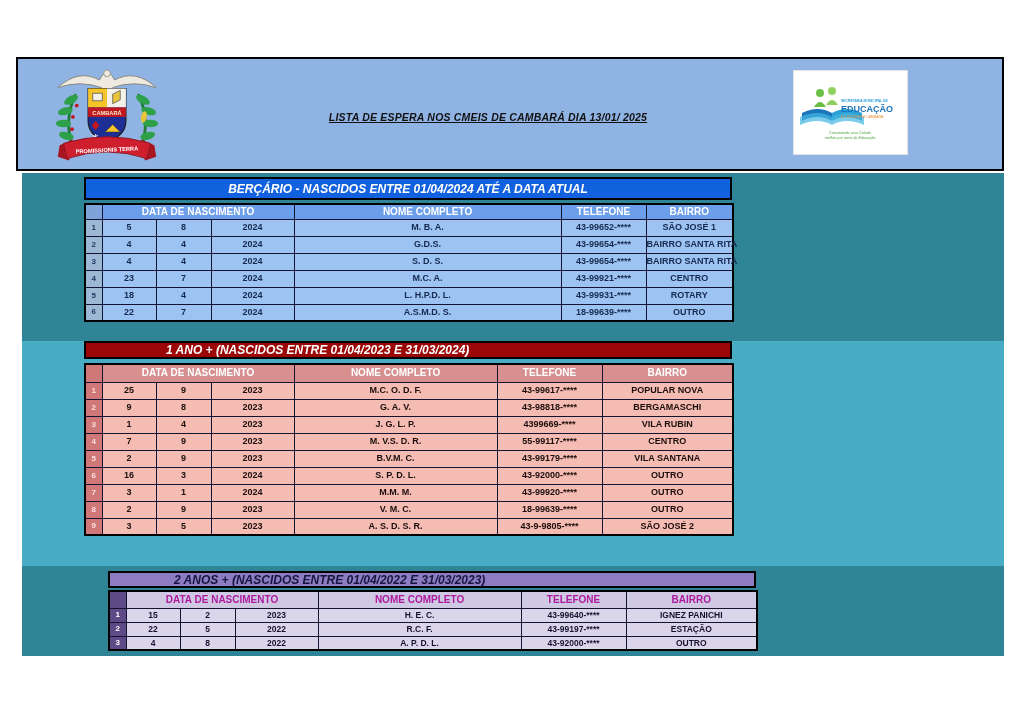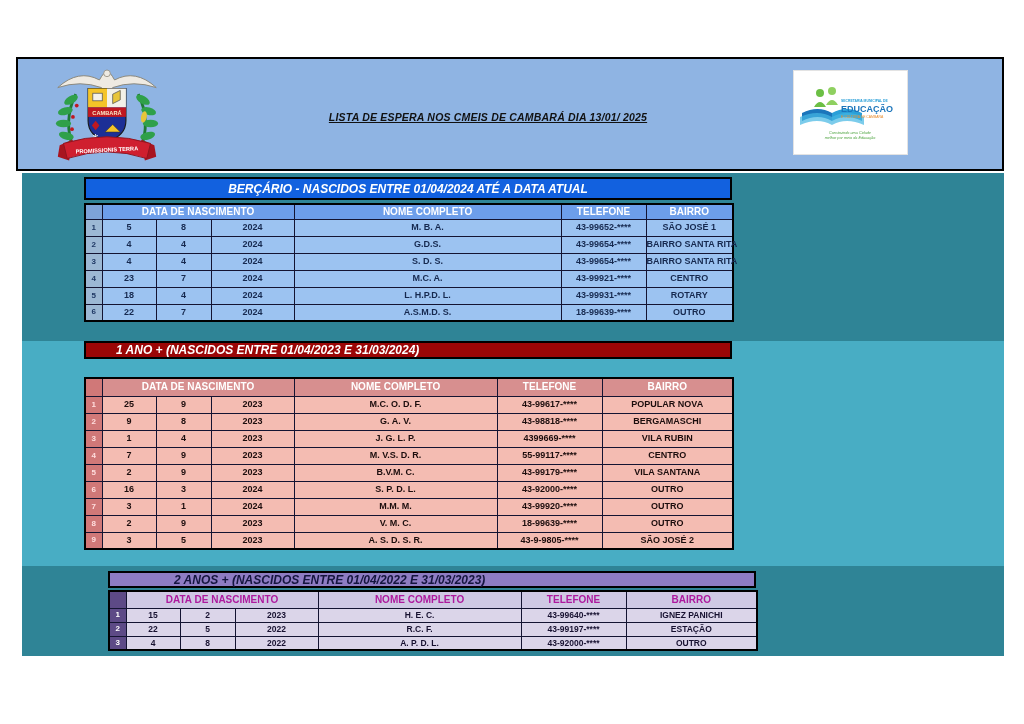--- a/index.html
+++ b/index.html
@@ -24,21 +24,21 @@
   .band-c{top:566px;height:90px;background:var(--teal-dark,#2f8496);}
 
   
   .tblock{position:absolute;left:84px;width:648px;}
   .t1{top:177px;} .t2{top:341px;} .t3{top:571px;margin-left:24px;}
 
   .titlebar{box-sizing:border-box;border:2px solid #000;display:flex;align-items:center;
             justify-content:center;background:var(--title-bg);color:var(--title-text);
             font-weight:bold;font-style:italic;font-size:12px;white-space:nowrap;}
   .t1 .titlebar{height:23px;margin-bottom:3px;}
-  .t2 .titlebar{height:18px;margin-bottom:18px;justify-content:flex-start;padding-left:30px;}
+  .t2 .titlebar{height:18px;margin-bottom:4px;justify-content:flex-start;padding-left:80px;}
   .t3 .titlebar{height:17px;margin-bottom:2px;justify-content:flex-start;padding-left:64px;}
 
   table{border-collapse:collapse;width:100%;table-layout:fixed;border:2px solid #000;}
   th,td{box-sizing:border-box;border:1px solid #141432;text-align:center;vertical-align:middle;
         padding:0;white-space:nowrap;overflow:visible;font-weight:bold;line-height:1;}
   th{font-size:10px;background:var(--header-bg);color:var(--header-text);height:15px;}
   td{font-size:9px;background:var(--row-bg);color:var(--row-text);}
   .t1 td{height:17px;} .t2 th{height:18px;} .t2 td{height:17px;}
   .t3 th{height:17px;} .t3 td{height:14px;font-size:8.5px;}
   td.numcol{background:var(--num-bg);color:var(--num-text);font-size:8px;}

